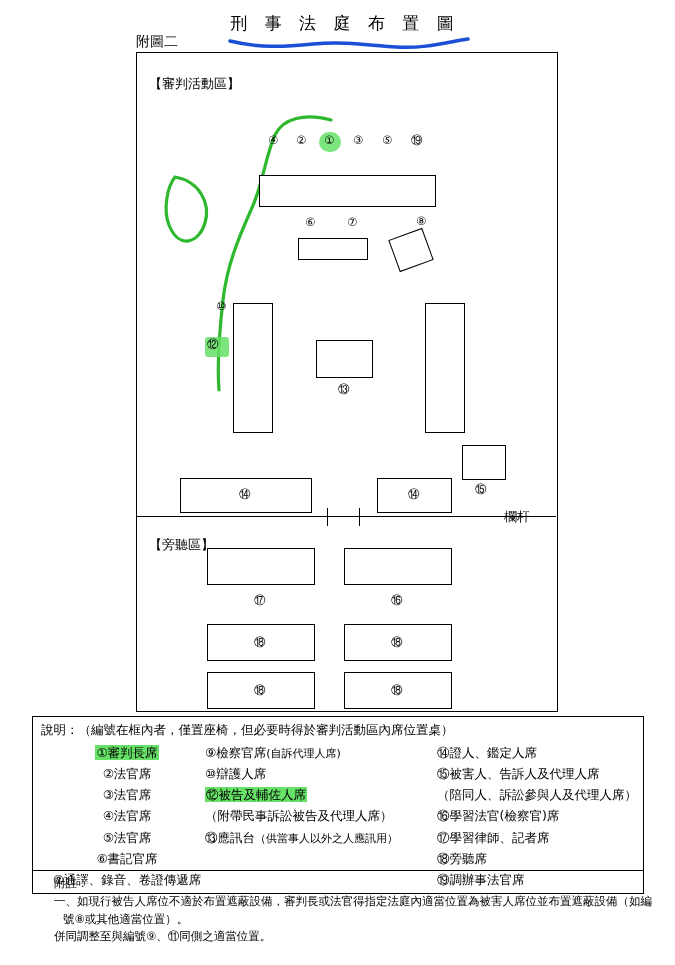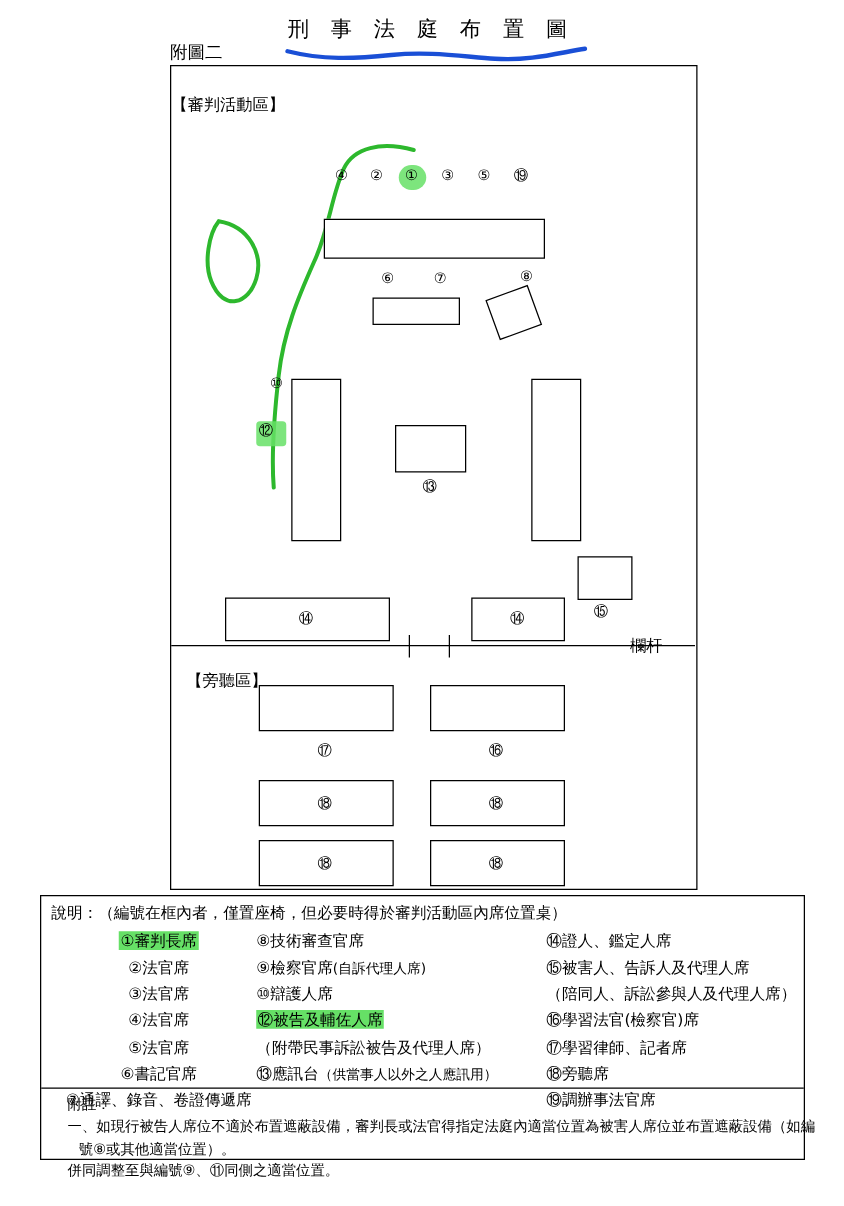--- a/index.html
+++ b/index.html
@@ -53,21 +53,21 @@
     width: 422px;
     height: 660px;
     border: 1.5px solid #000;
     box-sizing: border-box;
   }
   .zone-label {
     position: absolute;
     font-size: 13px;
     font-family: "DejaVu Sans", sans-serif;
   }
-  #trial-zone-label { left: 0; top: 22px; text-align: center; }
+  #trial-zone-label { left: 12px; top: 22px; text-align: center; }
   #gallery-zone-label { left: 12px; top: 483px; }
   #railing-label {
     position: absolute;
     left: 367px;
     top: 455px;
     font-size: 13px;
     font-family: "DejaVu Sans", sans-serif;
   }
   
   #zone-divider {
@@ -113,21 +113,21 @@
   .greenpen {
     position: absolute;
     pointer-events: none;
   }
   
   #legend {
     position: absolute;
     left: 32px;
     top: 716px;
     width: 612px;
-    height: 212px;
+    height: 178px;
     border: 1.2px solid #000;
     box-sizing: border-box;
     font-family: "DejaVu Sans", sans-serif;
     font-size: 12.5px;
   }
   #legend-head {
     position: absolute;
     left: 8px;
     top: 5px;
     font-size: 12.5px;
@@ -258,21 +258,20 @@
     <div class="leg-col" id="leg-col-1">
         <div class="leg-item"><span class="hlwrap">①審判長席</span></div>
         <div class="leg-item"><span>②法官席</span></div>
         <div class="leg-item"><span>③法官席</span></div>
         <div class="leg-item"><span>④法官席</span></div>
         <div class="leg-item"><span>⑤法官席</span></div>
         <div class="leg-item"><span>⑥書記官席</span></div>
         <div class="leg-item"><span>⑦通譯、錄音、卷證傳遞席</span></div>
       </div>
     <div class="leg-col" id="leg-col-2">
-        <div class="leg-item"><span>⑧技術審查官席</span></div>
         <div class="leg-item"><span>⑨檢察官席</span><span class="leg-sub">(自訴代理人席)</span></div>
         <div class="leg-item"><span>⑩辯護人席</span></div>
         <div class="leg-item"><span class="hlwrap">⑫被告及輔佐人席</span></div>
         <div class="leg-item"><span>（附帶民事訴訟被告及代理人席）</span></div>
         <div class="leg-item"><span>⑬應訊台</span><span class="leg-sub">（供當事人以外之人應訊用）</span></div>
       </div>
     <div class="leg-col" id="leg-col-3">
         <div class="leg-item"><span>⑭證人、鑑定人席</span></div>
         <div class="leg-item"><span>⑮被害人、告訴人及代理人席</span></div>
         <div class="leg-item"><span>（陪同人、訴訟參與人及代理人席）</span></div>

